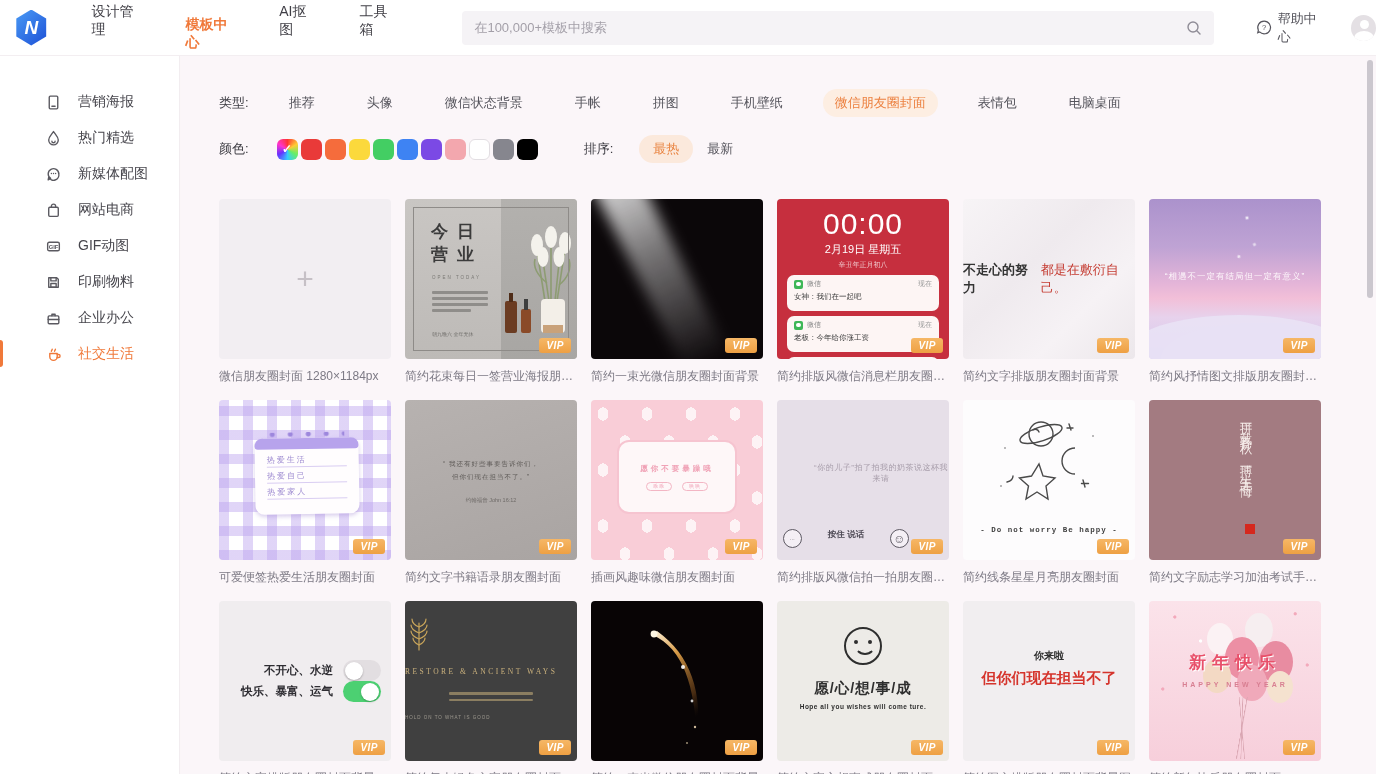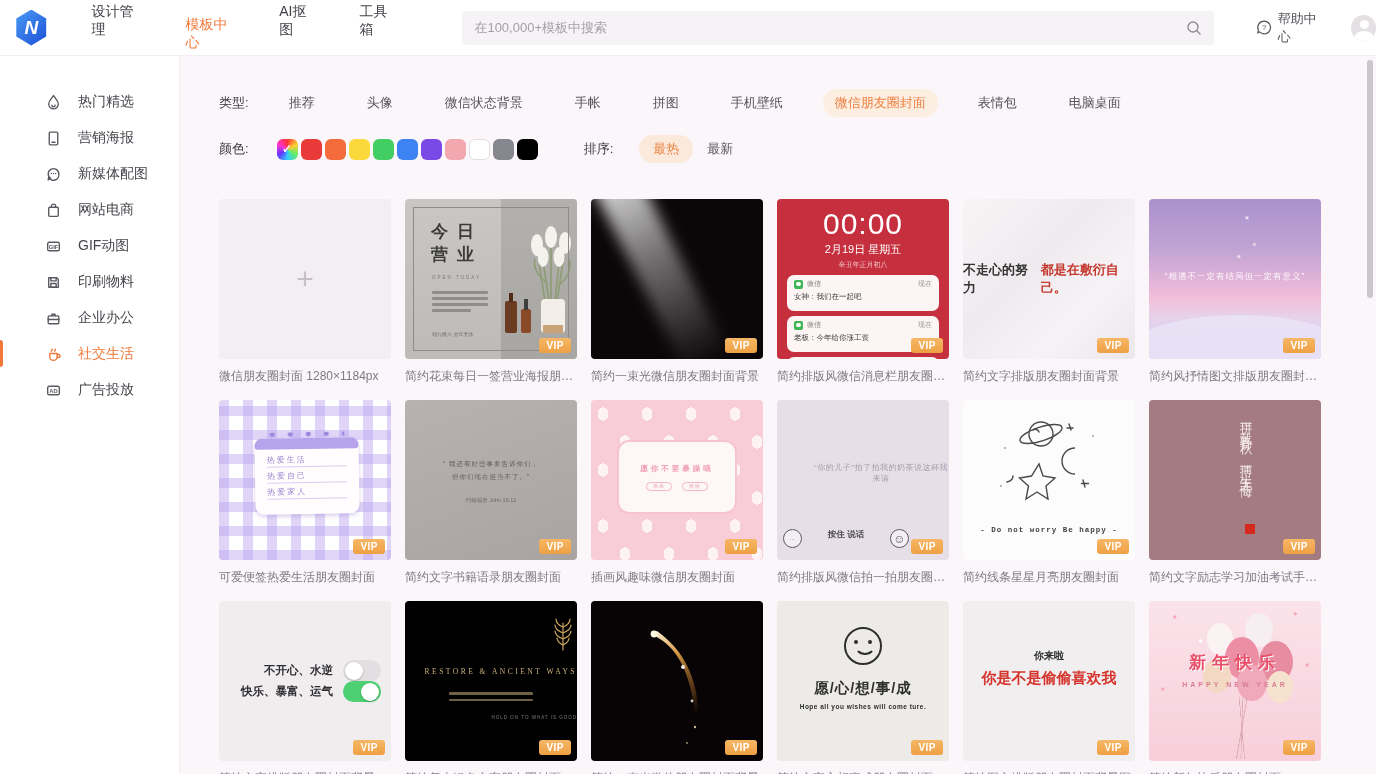--- a/index.html
+++ b/index.html
@@ -3,21 +3,21 @@
 <meta charset="utf-8">
 <style>
   * { margin:0; padding:0; box-sizing:border-box; }
   html,body { width:1376px; height:774px; overflow:hidden; font-family:"Liberation Sans",sans-serif; background:#fbf6f8; }
 
   
   .navbar { position:absolute; top:0; left:0; width:1376px; height:56px; background:#fff; display:flex; align-items:center; z-index:10; border-bottom:1px solid #f3eef1; }
   .logo { width:34px; height:36px; margin-left:15px; background:linear-gradient(135deg,#4a9bf5,#1c4fd6); clip-path:polygon(50% 0,96% 25%,96% 75%,50% 100%,4% 75%,4% 25%); display:flex; align-items:center; justify-content:center; color:#fff; font-weight:bold; font-style:italic; font-size:19px; cursor:pointer; }
   .nav-menu { display:flex; margin-left:44px; gap:42px; }
   .nav-item { font-size:14px; color:#403f46; cursor:pointer; }
-  .nav-item.active { color:#f0793a; font-weight:normal;margin-top:13px; }
+  .nav-item.active { color:#f0793a; font-weight:bold;margin-top:13px; }
   .searchbar { margin-left:64px; width:785px; height:34px; background:#f5f3f6; border-radius:4px; display:flex; align-items:center; padding:0 12px; }
   .searchbar input { flex:1; border:none; outline:none; background:transparent; font-size:13px; color:#55545c; font-family:"Liberation Sans",sans-serif; }
   .searchbar input::placeholder { color:#a39fa8; }
   .help { display:flex; align-items:center; gap:6px; margin-left:42px; font-size:13px; color:#55545c; cursor:pointer; }
   .avatar { width:26px; height:26px; border-radius:50%; background:#e4e0e4; margin-left:24px; position:relative; overflow:hidden; cursor:pointer; }
   .avatar::before { content:""; position:absolute; top:5px; left:8.5px; width:9px; height:9px; border-radius:50%; background:#fff; }
   .avatar::after { content:""; position:absolute; top:16px; left:3px; width:20px; height:14px; border-radius:50%; background:#fff; }
 
   
   .sidebar { position:absolute; top:56px; left:0; width:180px; height:718px; background:#fff; border-right:1px solid #f2edf0; padding-top:28px; }
@@ -44,21 +44,21 @@
   .sort-group { display:flex; align-items:center; margin-left:46px; }
   .sort-label { font-size:13px; color:#3c3b42; margin-right:26px; }
   .sort-item { font-size:13px; color:#55545c; padding:5px 14px; border-radius:14px; cursor:pointer; }
   .sort-item.active { background:#fbe9dc; color:#e98441; }
 
   
   .grid { position:absolute; top:143px; left:38px; display:grid; grid-template-columns:repeat(6,172px); gap:15px 14px; }
   .card { width:172px; cursor:pointer; }
   .art { position:relative; width:172px; height:160px; border-radius:4px; overflow:hidden; }
   .ctitle { margin-top:9px; font-size:12px; color:#7d7a85; white-space:nowrap; overflow:hidden; text-overflow:ellipsis; }
-  .vip { position:absolute; right:6px; bottom:6px; background:linear-gradient(180deg,#f6b766,#eea043); color:#fff; font-size:10px; font-weight:bold; padding:2px 7px; border-radius:3px; letter-spacing:.5px; }
+  .vip { position:absolute; right:6px; bottom:6px; background:linear-gradient(180deg,#f6b766,#eea043); color:#fff; font-size:10px; font-weight:bold; padding:2px 7px; border-radius:3px; letter-spacing:.5px;font-style:italic; }
 
   
   .art-blank { background:#f2eef2; display:flex; align-items:center; justify-content:center; }
   .plus { color:#c6c0c6; font-size:30px; font-weight:200; line-height:1; }
 
   
   .art-flower { background:linear-gradient(180deg,#c9c6c3,#bdbab7); }
   .flower-panel { position:absolute; inset:8px; border:1px solid #8e8b88; }
   .flower-head { position:absolute; top:22px; left:26px; font-family:"Liberation Serif",serif; font-size:17px; font-weight:bold; color:#3b3b3b; letter-spacing:9px; line-height:1.35; width:60px; }
   .flower-sub { position:absolute; top:76px; left:27px; font-size:4.5px; color:#7a7875; letter-spacing:2px; }
@@ -82,21 +82,21 @@
   .notif-row { display:flex; align-items:center; gap:4px; }
   .wx-ico { width:9px; height:9px; border-radius:2px; background:#3eb656; position:relative; }
   .wx-ico::after { content:""; position:absolute; left:2px; top:2.5px; width:5px; height:3.5px; border-radius:2px; background:#fff; }
   .notif-app { font-size:7px; color:#8a8a8a; flex:1; }
   .notif-when { font-size:7px; color:#9a9a9a; }
   .notif-msg { font-size:7.5px; color:#3c3c3c; margin-top:3px; white-space:nowrap; overflow:hidden; }
 
   
   .art-crumple { background:linear-gradient(135deg,#f7f4f6 0%,#efeaee 40%,#f6f2f5 70%,#ece7eb 100%); display:flex; flex-direction:row; align-items:center; justify-content:center; gap:7px; }
   .cr1 { font-size:13px; font-weight:bold; color:#343434; }
-  .cr2 { font-size:13px; font-weight:bold; color:#c43a30; }
+  .cr2 { font-size:13px; font-weight:normal; color:#c43a30; }
 
   
   .art-sky { background:linear-gradient(180deg,#ab92cc 0%,#bfa3d4 30%,#e3b4d8 52%,#f2bfd8 62%,#e7d2ec 74%,#d3c8ee 100%); }
   .dune { position:absolute; bottom:-26px; left:-20px; width:220px; height:70px; background:#e9e2f5; border-radius:50%; opacity:.9; }
   .dune2 { position:absolute; bottom:-34px; right:-40px; width:200px; height:70px; background:#dcd2f0; border-radius:50%; }
   .stars { position:absolute; top:8px; left:70px; width:60px; height:70px; background:
      radial-gradient(circle at 30% 20%, rgba(255,255,255,.8) 1px, transparent 2px),
      radial-gradient(circle at 60% 50%, rgba(255,255,255,.6) 1px, transparent 2px),
      radial-gradient(circle at 45% 75%, rgba(255,255,255,.7) 1px, transparent 2px);
      transform:rotate(25deg); filter:blur(.4px); }
@@ -149,21 +149,21 @@
   .tog-row { display:flex; align-items:center; gap:10px; }
   .tog-label { font-size:11.5px; font-weight:bold; color:#2e2d32; width:92px; text-align:right; }
   .toggle { width:38px; height:21px; border-radius:11px; position:relative; }
   .toggle.off { background:#e2dee1; }
   .toggle.on { background:#4cd072; }
   .toggle::after { content:""; position:absolute; top:1.5px; width:18px; height:18px; border-radius:50%; background:#fff; box-shadow:0 1px 2px rgba(0,0,0,.25); }
   .toggle.off::after { left:2px; }
   .toggle.on::after { right:2px; }
 
   
-  .art-vintage { background:#000000; text-align:right; }
+  .art-vintage { background:#404040; text-align:left; }
   .leaf { margin-top:16px; }
   .vin-head { font-size:7.5px; color:#c9b07c; letter-spacing:2.5px; margin-top:12px; font-family:"Liberation Serif",serif; }
   .vin-lines { margin-top:16px; }
   .vin-lines i { display:block; height:2.5px; width:84px; margin:4px auto; background:rgba(201,176,124,.55); border-radius:1px; }
   .vin-foot { margin-top:14px; font-size:4.5px; color:rgba(235,228,210,.5); letter-spacing:1px; }
 
   
   .art-comet { background:#080405; }
 
   
@@ -223,31 +223,31 @@
         <text x="8.5" y="11" text-anchor="middle" font-size="8" fill="#55545c" font-family="Liberation Sans">?</text>
       </svg>
     <span>帮助中心</span>
   </div>
   <div class="avatar"></div>
 </div>
 
 <div class="sidebar">
   <div class="side-item">
     <svg viewBox="0 0 16 16">
+        <rect x="4" y="2" width="8" height="12" rx="1"></rect>
+        <path d="M6.5 11.5h3"></path>
+      </svg>
+    <span>营销海报</span>
+  </div>
+  <div class="side-item">
+    <svg viewBox="0 0 16 16">
         <path d="M8 1.5C6 4.5 3.5 6.3 3.5 9.5a4.5 4.5 0 0 0 9 0C12.5 6.3 10 4.5 8 1.5Z"></path>
         <path d="M6.5 10.5a1.5 1.5 0 0 0 3 0"></path>
       </svg>
     <span>热门精选</span>
-  </div>
-  <div class="side-item">
-    <svg viewBox="0 0 16 16">
-        <rect x="4" y="2" width="8" height="12" rx="1"></rect>
-        <path d="M6.5 11.5h3"></path>
-      </svg>
-    <span>营销海报</span>
   </div>
   <div class="side-item">
     <svg viewBox="0 0 16 16">
         <path d="M13 7.5A5 5 0 1 0 5.3 11.7L3 13l.5-2.6A5 5 0 0 0 13 7.5Z"></path>
         <path d="M6 7h.01M8 7h.01M10 7h.01"></path>
       </svg>
     <span>新媒体配图</span>
   </div>
   <div class="side-item">
     <svg viewBox="0 0 16 16">
@@ -278,27 +278,20 @@
       </svg>
     <span>企业办公</span>
   </div>
   <div class="side-item active">
     <svg viewBox="0 0 16 16">
         <path d="M4.5 7h7v3a3.5 3.5 0 0 1-7 0Z"></path>
         <path d="M11.5 8h1.3a1.4 1.4 0 0 1 0 2.8h-1.4"></path>
         <path d="M6 5c0-1 .8-1 .8-2M9 5c0-1 .8-1 .8-2"></path>
       </svg>
     <span>社交生活</span>
-  </div>
-  <div class="side-item">
-    <svg viewBox="0 0 16 16">
-        <rect x="2.5" y="4" width="11" height="8" rx="1.5"></rect>
-        <text x="8" y="10.3" text-anchor="middle">AD</text>
-      </svg>
-    <span>广告投放</span>
   </div>
 </div>
 
 <div class="content">
 
   <div class="filters">
     <div class="frow">
       <span class="flabel">类型:</span>
       <div class="chips">
         <span class="chip">推荐</span>
@@ -585,21 +578,21 @@
         <div class="smile-text">愿/心/想/事/成</div>
         <div class="smile-sub">Hope all you wishes will come ture.</div>
         <span class="vip">VIP</span>
       </div>
       <div class="ctitle">简约文字心想事成朋友圈封面</div>
     </div>
 
     <div class="card">
       <div class="art art-confess">
         <div class="cf1">你来啦</div>
-        <div class="cf2">你是不是偷偷喜欢我</div>
+        <div class="cf2">但你们现在担当不了</div>
         <span class="vip">VIP</span>
       </div>
       <div class="ctitle">简约图文排版朋友圈封面背景图</div>
     </div>
 
     <div class="card">
       <div class="art art-ny">
         <div class="confetti"></div>
         <span class="balloon" style="left:58px;top:22px;width:26px;height:32px;background:#fbf2f4;"></span>
         <span class="balloon" style="left:96px;top:12px;width:28px;height:34px;background:#f6eef0;"></span>

